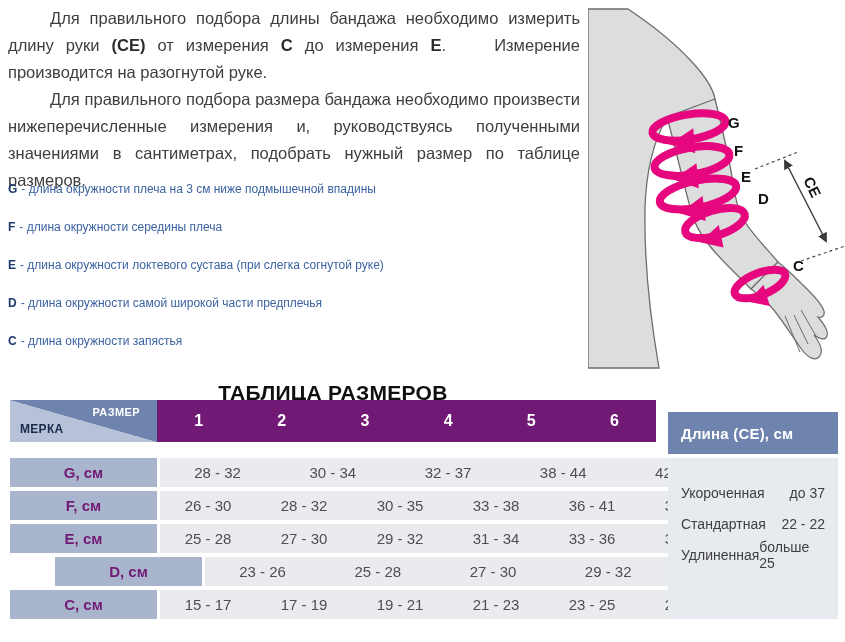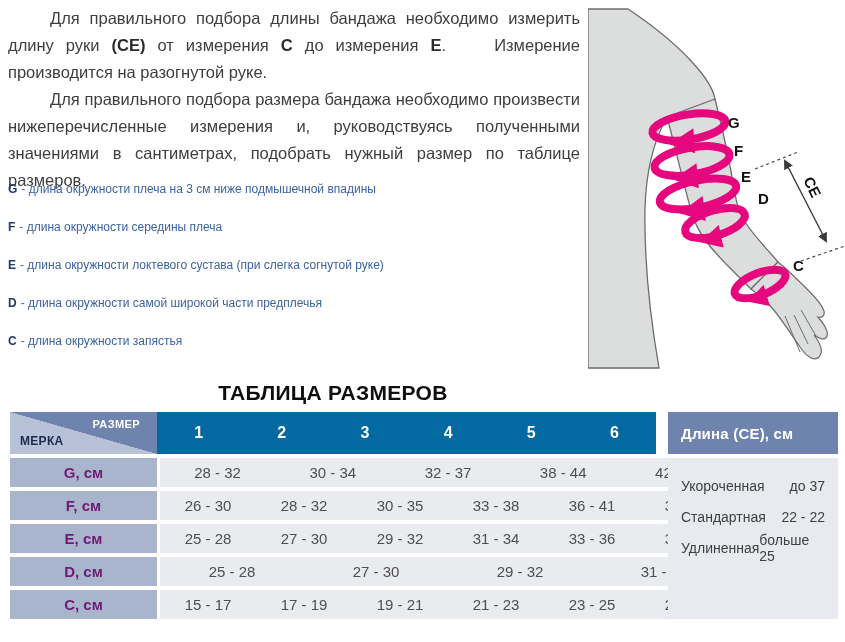--- a/index.html
+++ b/index.html
@@ -25,22 +25,22 @@
   .illustration { position:absolute; left:588px; top:0; width:257px; height:372px; }
 
   
   .table-title {
     position:absolute; left:10px; top:381px; width:646px; text-align:center;
     font-size:21px; font-weight:bold; color:#0f0f0f; letter-spacing:0.3px;
   }
 
   
   .tbl-header {
-    position:absolute; left:10px; top:412px; width:646px; height:42px;
-    background:#0369a1; display:flex;
+    position:absolute; left:10px; top:400px; width:646px; height:42px;
+    background:#701a75; display:flex;
   }
   .corner {
     width:147px; height:42px; position:relative; flex:none;
     background:linear-gradient(to top right, #b7c2d8 49.8%, #6e83ae 50.2%);
   }
   .corner .top-label {
     position:absolute; top:6px; right:17px; color:#ffffff;
     font-weight:bold; font-size:11px; letter-spacing:0.4px;
   }
   .corner .bottom-label {
@@ -48,21 +48,21 @@
     font-weight:bold; font-size:12px; letter-spacing:0.3px;
   }
   .col-nums { flex:1; display:flex; }
   .col-num {
     flex:1; display:flex; align-items:center; justify-content:center;
     color:#ffffff; font-weight:bold; font-size:16px;
   }
 
   .tbl-row { position:absolute; left:10px; width:646px; height:29px; }
   .row-g { top:458px; } .row-f { top:491px; } .row-e { top:524px; }
-  .row-d { top:557px; } .row-c { top:590px; }
+  .row-d { top:557px;margin-left:45px; } .row-c { top:590px; }
   .row-label {
     position:absolute; left:0; top:0; width:147px; height:29px; background:#a9b5cd;
     display:flex; align-items:center; justify-content:center;
     font-weight:bold; font-size:15px; color:#701a75;
   }
   .row-values {
     position:absolute; left:150px; top:0; width:576px; height:29px;
     background:#e9ebef; display:flex;text-align:right;
   }
   .cell {
@@ -72,21 +72,21 @@
 
   
   .len-header {
     position:absolute; left:668px; top:412px; width:170px; height:42px;
     background:#6e83ae; color:#ffffff; font-weight:bold; font-size:15px;
     display:flex; align-items:center; padding-left:13px; box-sizing:border-box;
     letter-spacing:0.2px;
   }
   .len-body {
     position:absolute; left:668px; top:458px; width:170px; height:161px;
-    background:#e7eaee; box-sizing:border-box; padding:12px 13px 0 13px;
+    background:#e7eaee; box-sizing:border-box; padding:19px 13px 0 13px;
   }
   .len-row {
     display:flex; justify-content:space-between; align-items:center;
     height:31px; font-size:14px; color:#3f3f3f;
   }
   .len-row .len-value { color:#3f3f3f; }
 </style>
 </head>
 <body>
 
@@ -198,20 +198,21 @@
       <div class="cell">27 - 30</div>
       <div class="cell">29 - 32</div>
       <div class="cell">31 - 34</div>
       <div class="cell">33 - 36</div>
       <div class="cell">36 - 40</div>
     </div>
   </div>
   <div class="tbl-row row-d">
     <div class="row-label">D, см</div>
     <div class="row-values">
+      <div class="cell">23 - 26</div>
       <div class="cell">25 - 28</div>
       <div class="cell">27 - 30</div>
       <div class="cell">29 - 32</div>
       <div class="cell">31 - 34</div>
     </div>
   </div>
   <div class="tbl-row row-c">
     <div class="row-label">C, см</div>
     <div class="row-values">
       <div class="cell">15 - 17</div>

